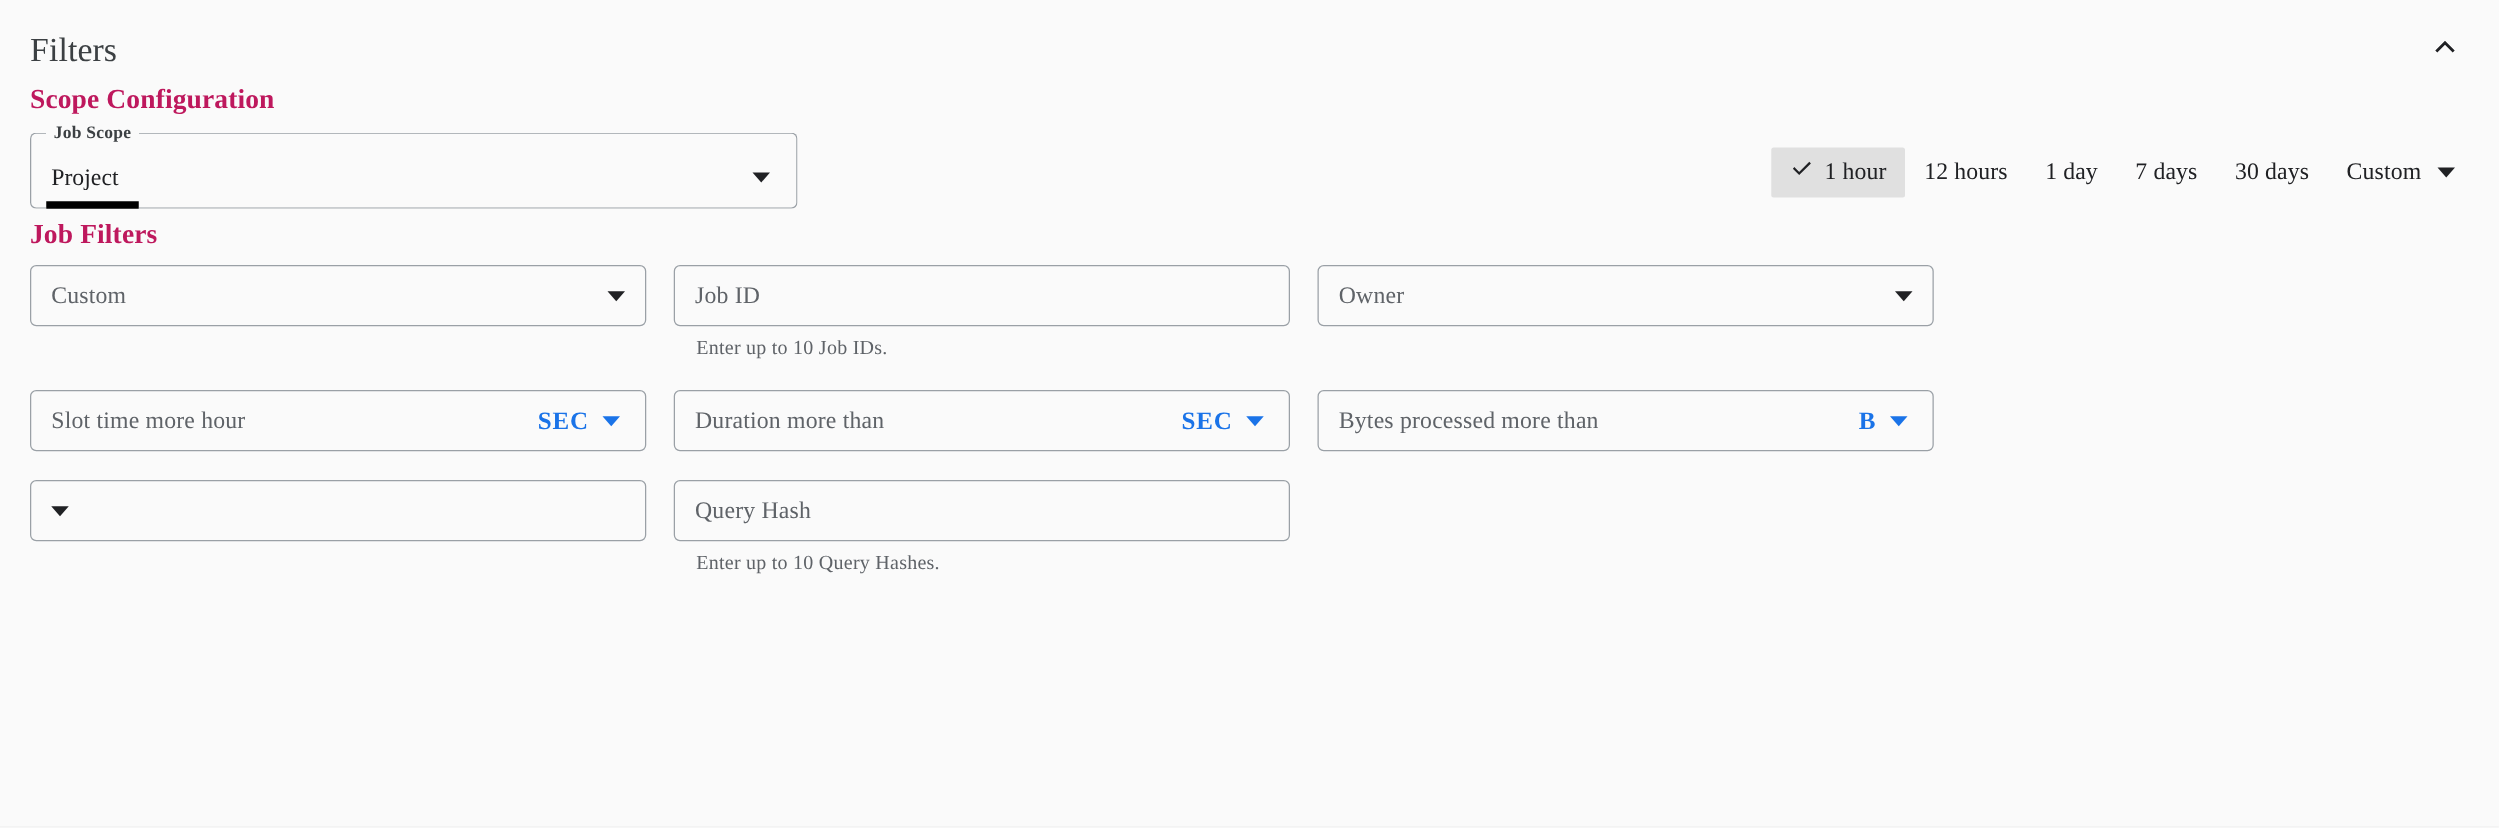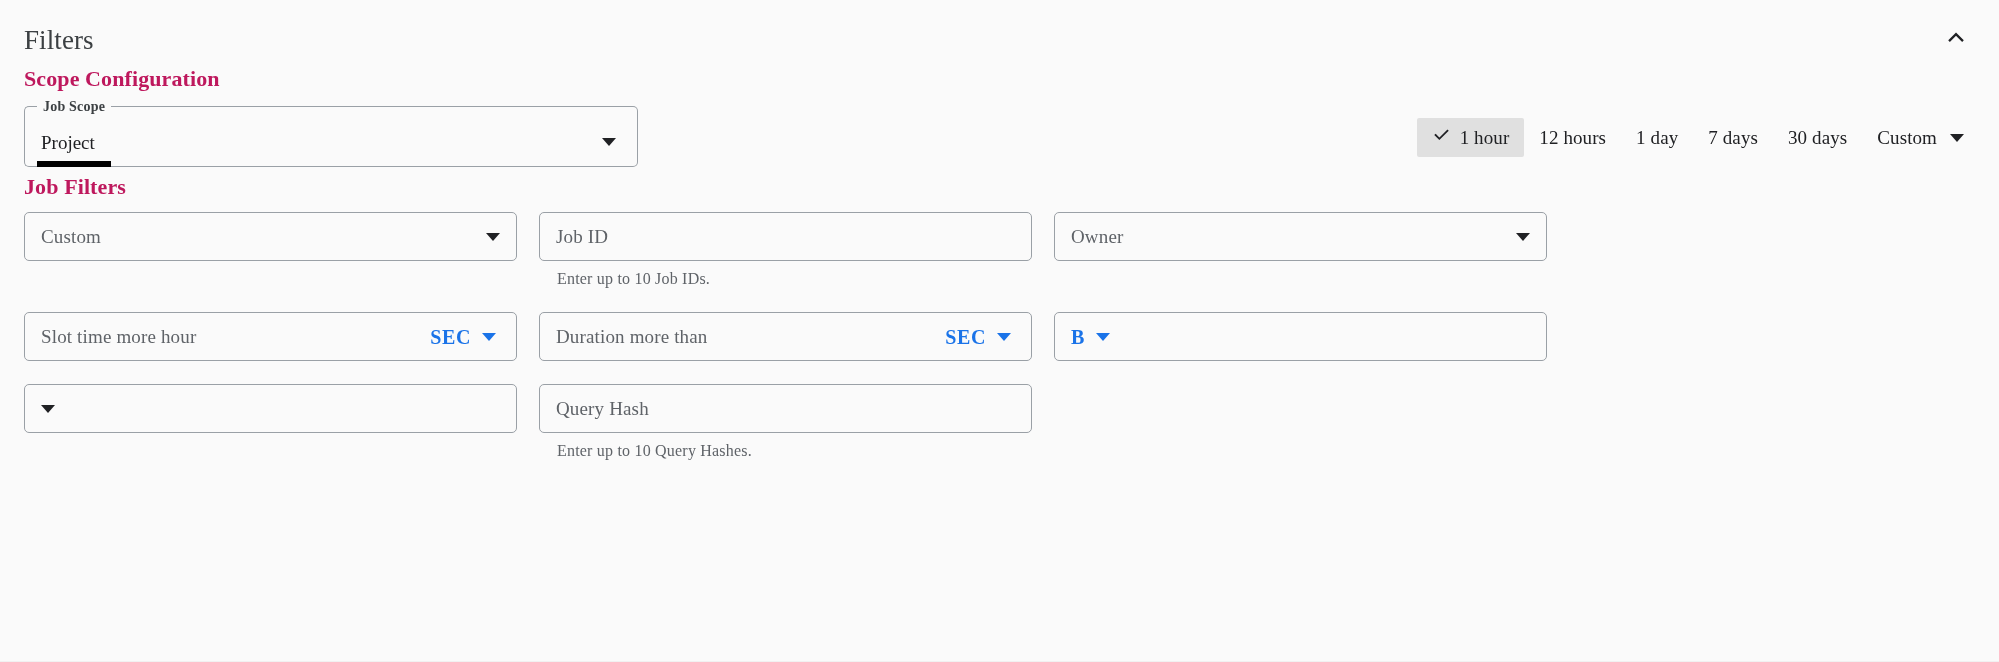--- a/index.html
+++ b/index.html
@@ -379,20 +379,21 @@
             <span class="unit-label">SEC</span>
             <span>
                 <div class="arrow-tri blue"></div>
               </span>
           </span>
         </div>
       </div>
 
       <div class="cell">
         <div class="box">
+          <span class="box-text">Bytes processed more than</span>
           <span class="unit">
             <span class="unit-label">B</span>
             <span>
                 <div class="arrow-tri blue"></div>
               </span>
           </span>
         </div>
       </div>
 
     </div>

